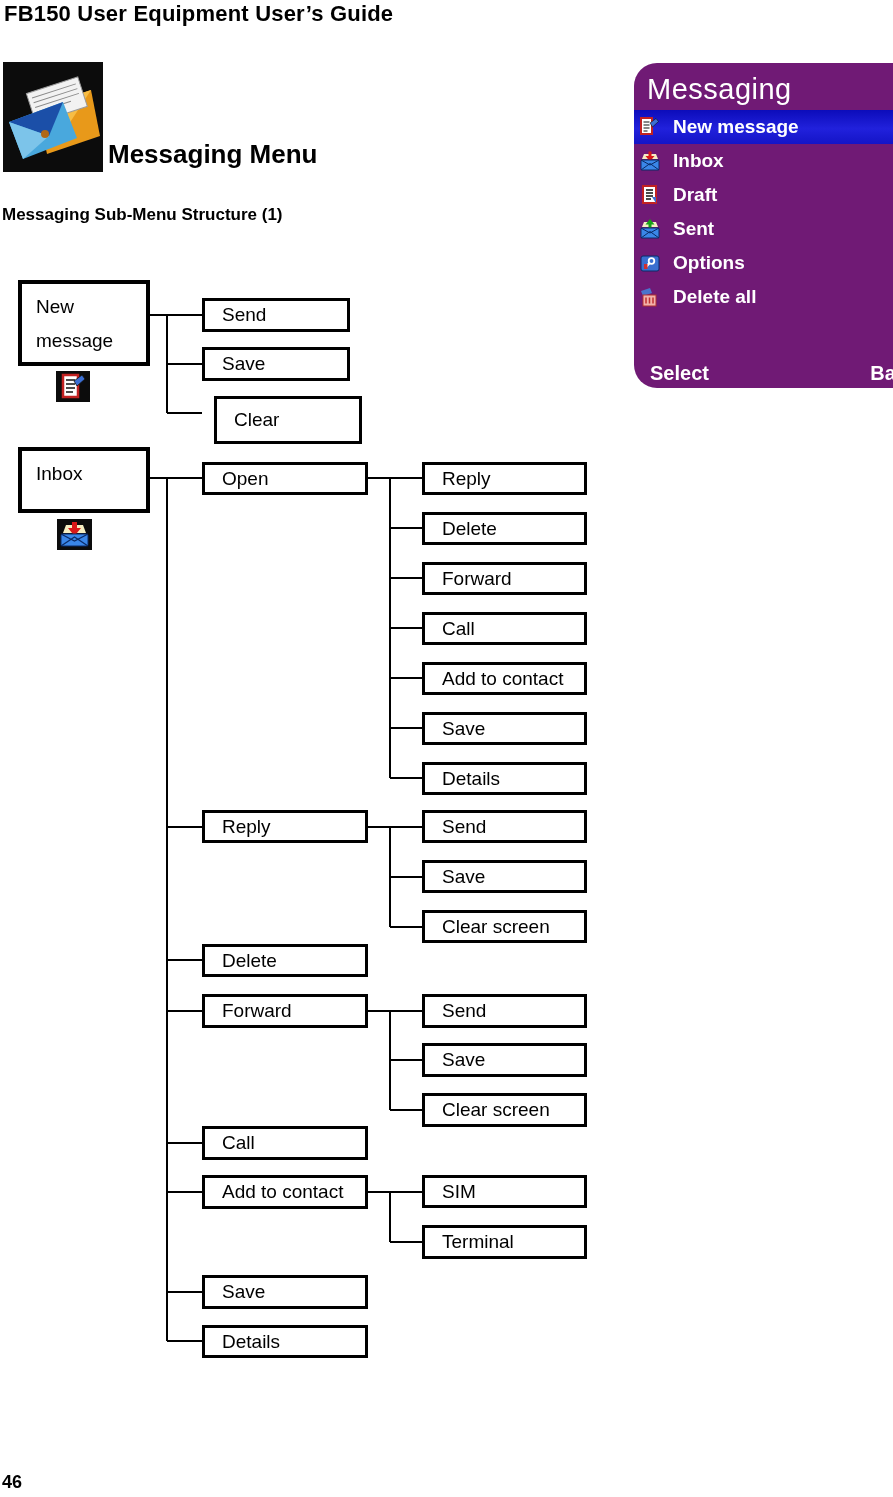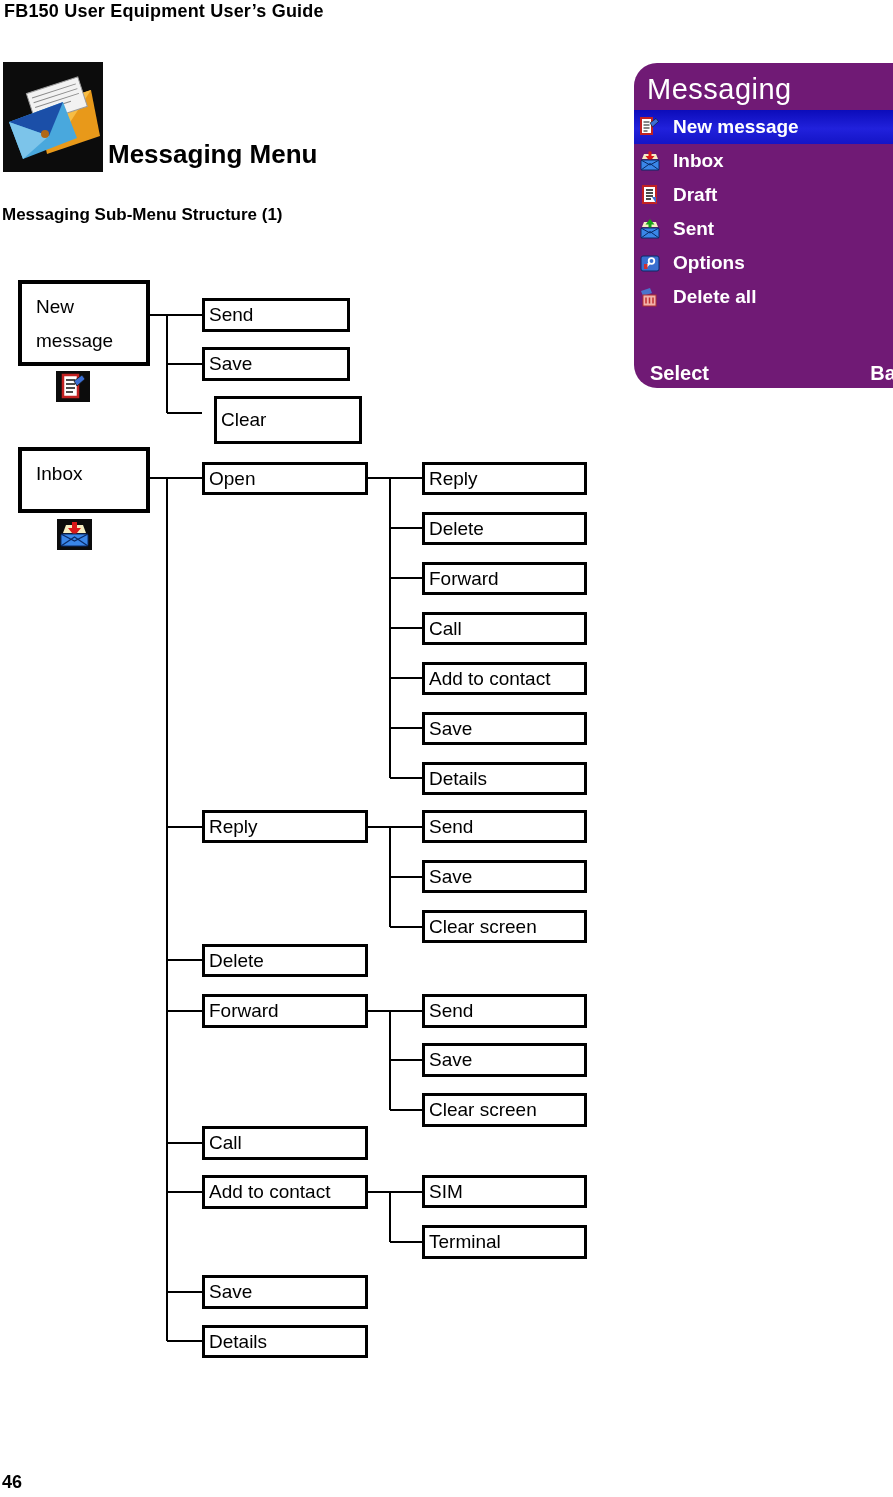--- a/index.html
+++ b/index.html
@@ -1,24 +1,24 @@
 <!DOCTYPE html>
 <html><head>
 <meta charset="utf-8">
 <style>
   html,body{margin:0;padding:0;background:#ffffff;}
   .page{position:relative;width:893px;height:1497px;background:#ffffff;overflow:hidden;
         font-family:"Liberation Sans", sans-serif;color:#000;}
-  .doc-header{position:absolute;left:4px;top:1px;font-size:18px;font-weight:bold;letter-spacing:0.2px;}
+  .doc-header{position:absolute;left:4px;top:1px;font-size:22px;font-weight:bold;letter-spacing:0.2px;}
   .hero{position:absolute;left:3px;top:62px;width:100px;height:110px;}
   .menu-title{position:absolute;left:108px;top:139px;margin:0;font-size:26px;font-weight:bold;}
   .submenu-title{position:absolute;left:2px;top:205px;margin:0;font-size:17px;font-weight:bold;}
   .connectors{position:absolute;left:0;top:0;width:893px;height:1497px;pointer-events:none;}
   .tbox{position:absolute;background:#fff;border:3px solid #000;box-sizing:border-box;
-        display:flex;align-items:center;padding-left:4px;font-size:19px;color:#000;}
+        display:flex;align-items:center;padding-left:17px;font-size:19px;color:#000;}
   .tbox.l1{border-width:4px;align-items:flex-start;padding:6px 0 0 14px;line-height:34px;}
   .l1span{display:block;width:92px;}
   .dicon{position:absolute;}
   .phone{position:absolute;left:634px;top:63px;width:300px;height:325px;background:#701a75;color:#fff;border-radius:23px;}
   .ph-title{height:47px;line-height:52px;padding-left:13px;font-size:29px;letter-spacing:0.5px;}
   .ph-row{height:34px;display:flex;align-items:center;padding-left:5px;font-weight:bold;font-size:19px;}
   .ph-row.selected{background:linear-gradient(180deg,#0c0cba 0%,#2121dc 55%,#1414c6 100%);}
   .ph-icon{width:22px;height:22px;flex:0 0 22px;margin-right:12px;}
   .softkeys{position:absolute;left:0;right:0;bottom:3px;display:flex;justify-content:space-between;
             padding:0 16px;font-weight:bold;font-size:20px;}

